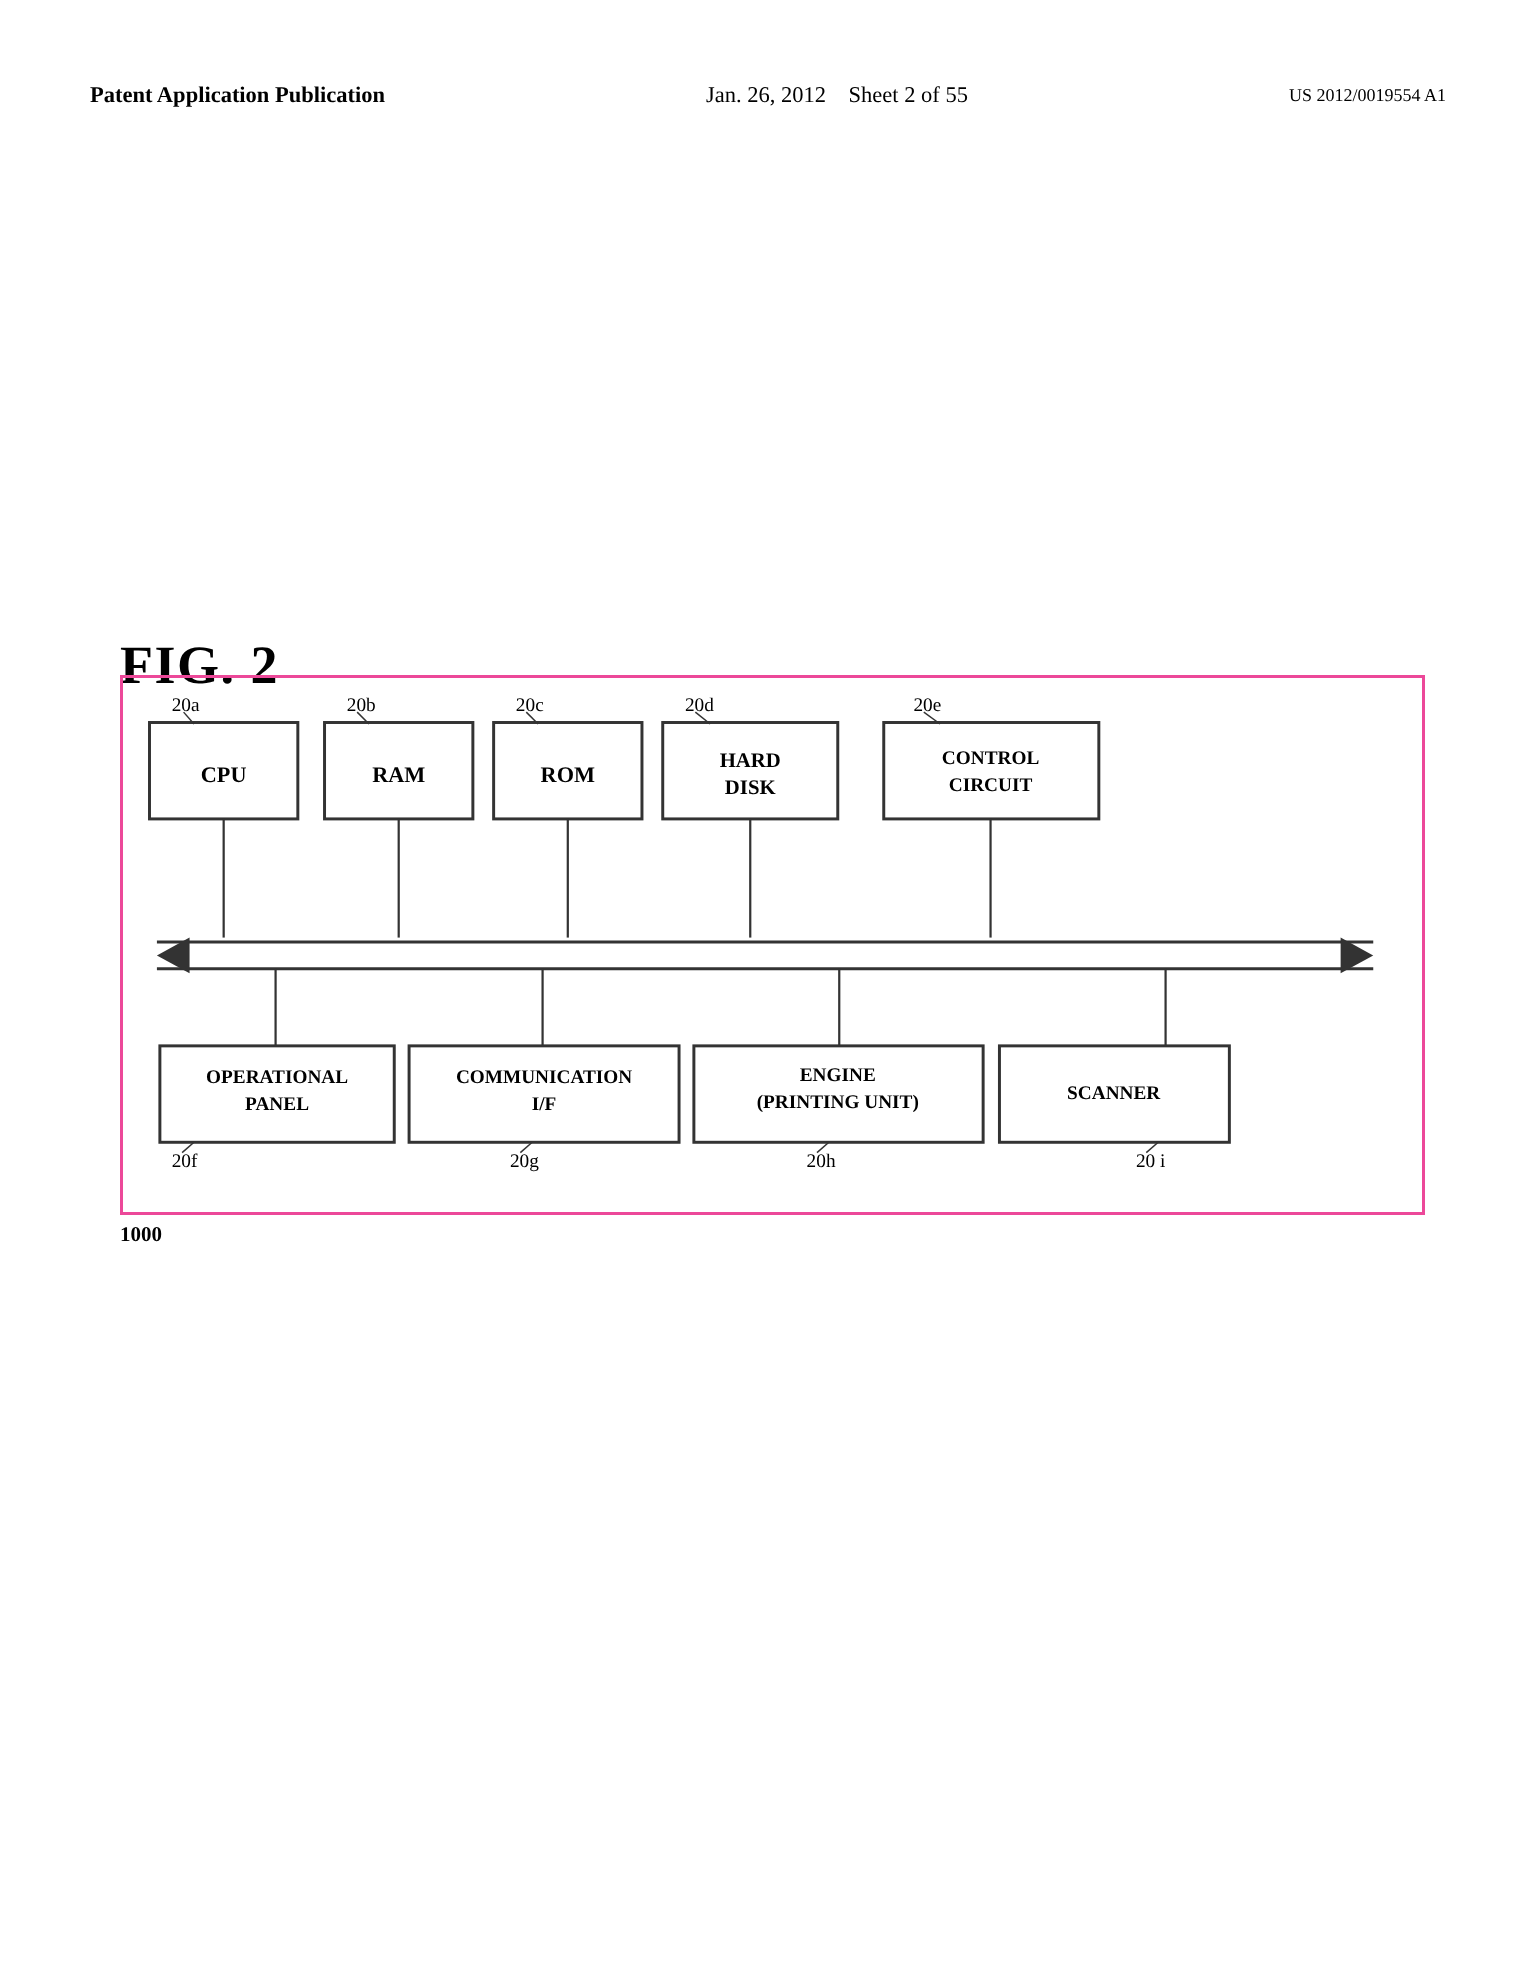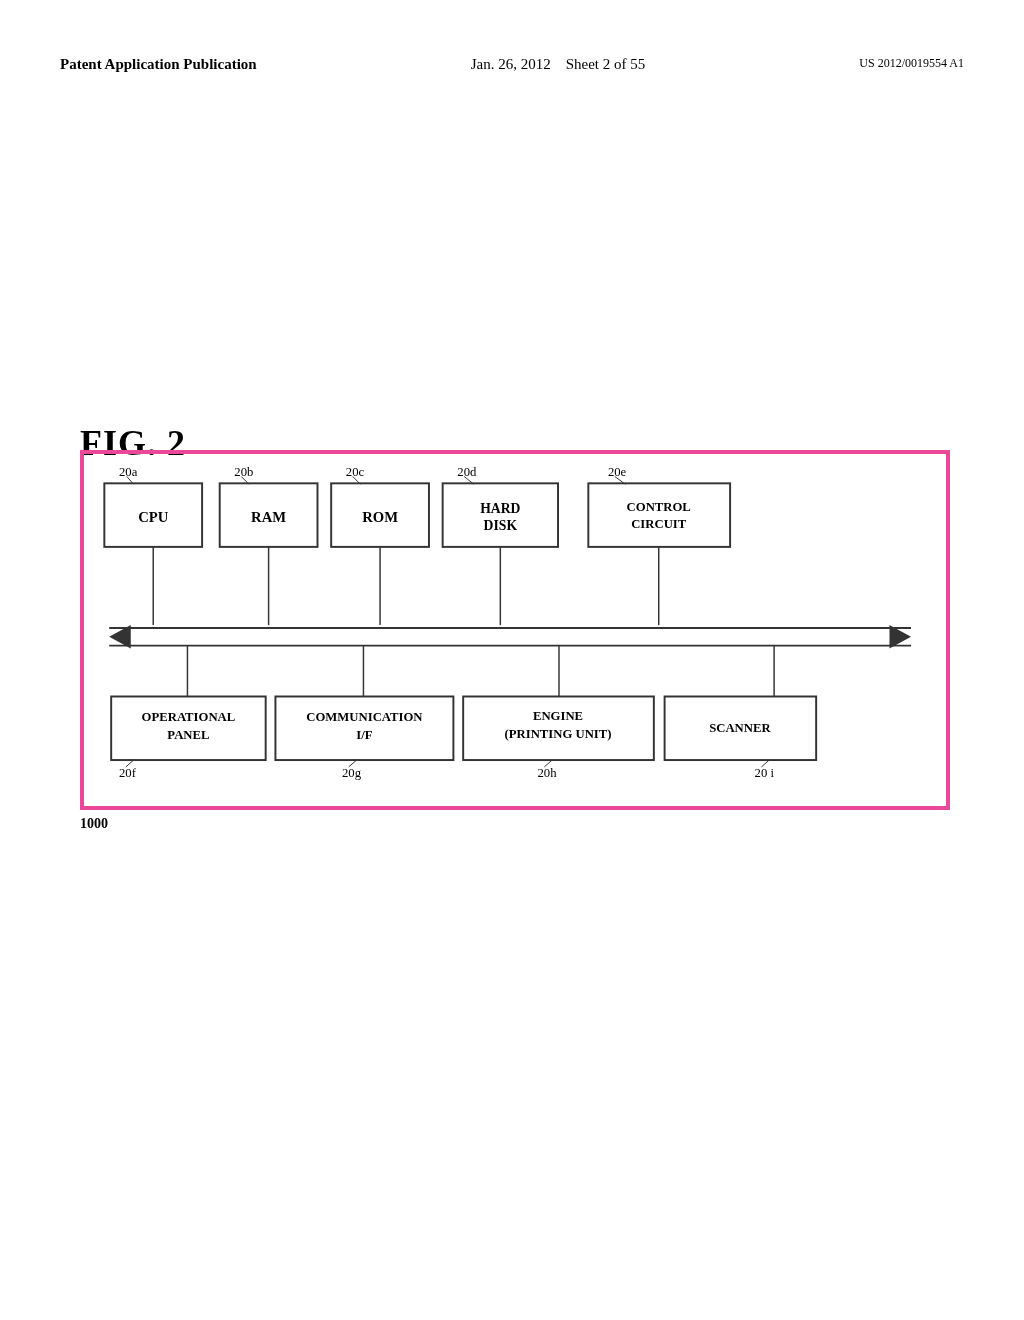--- a/index.html
+++ b/index.html
@@ -43,21 +43,21 @@
       letter-spacing: 1px;
       margin-top: 32px;
     }
 
     .diagram-container {
       position: absolute;
       top: 450px;
       left: 80px;
       width: 870px;
       height: 360px;
-      border: 4px solid #ec4899;
+      border: 2px solid #ec4899;
     }
 
     
     .diagram-svg {
       position: absolute;
       top: 0;
       left: 0;
       width: 100%;
       height: 100%;
       pointer-events: none;

